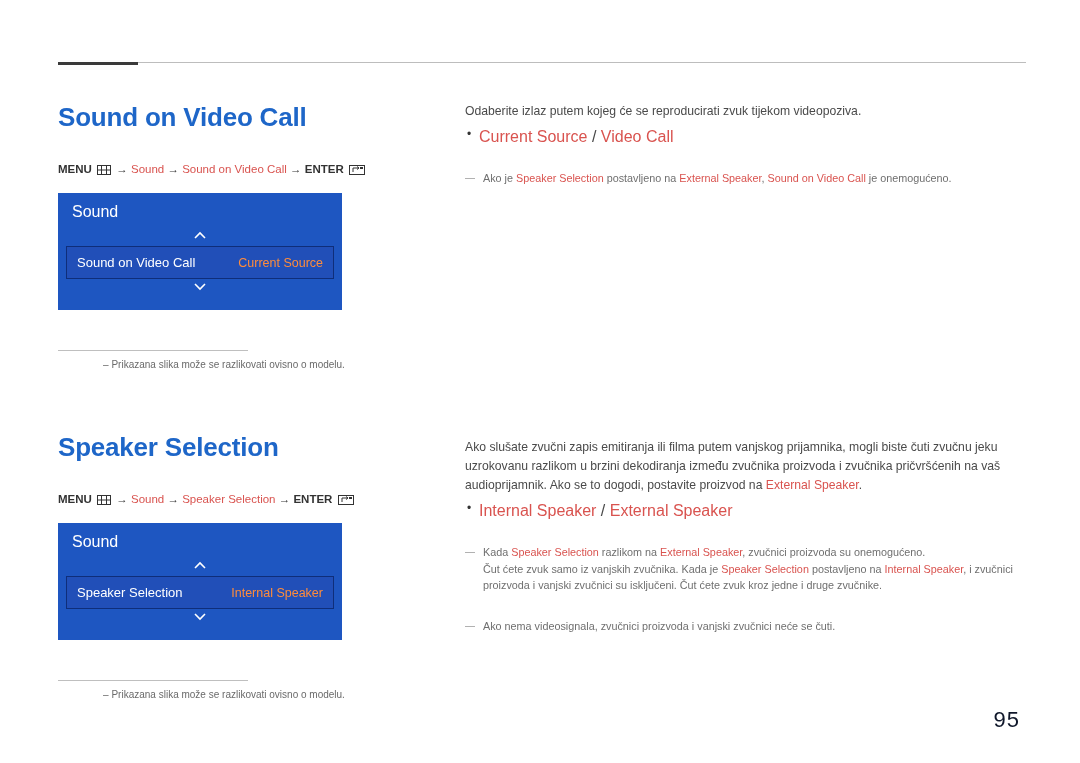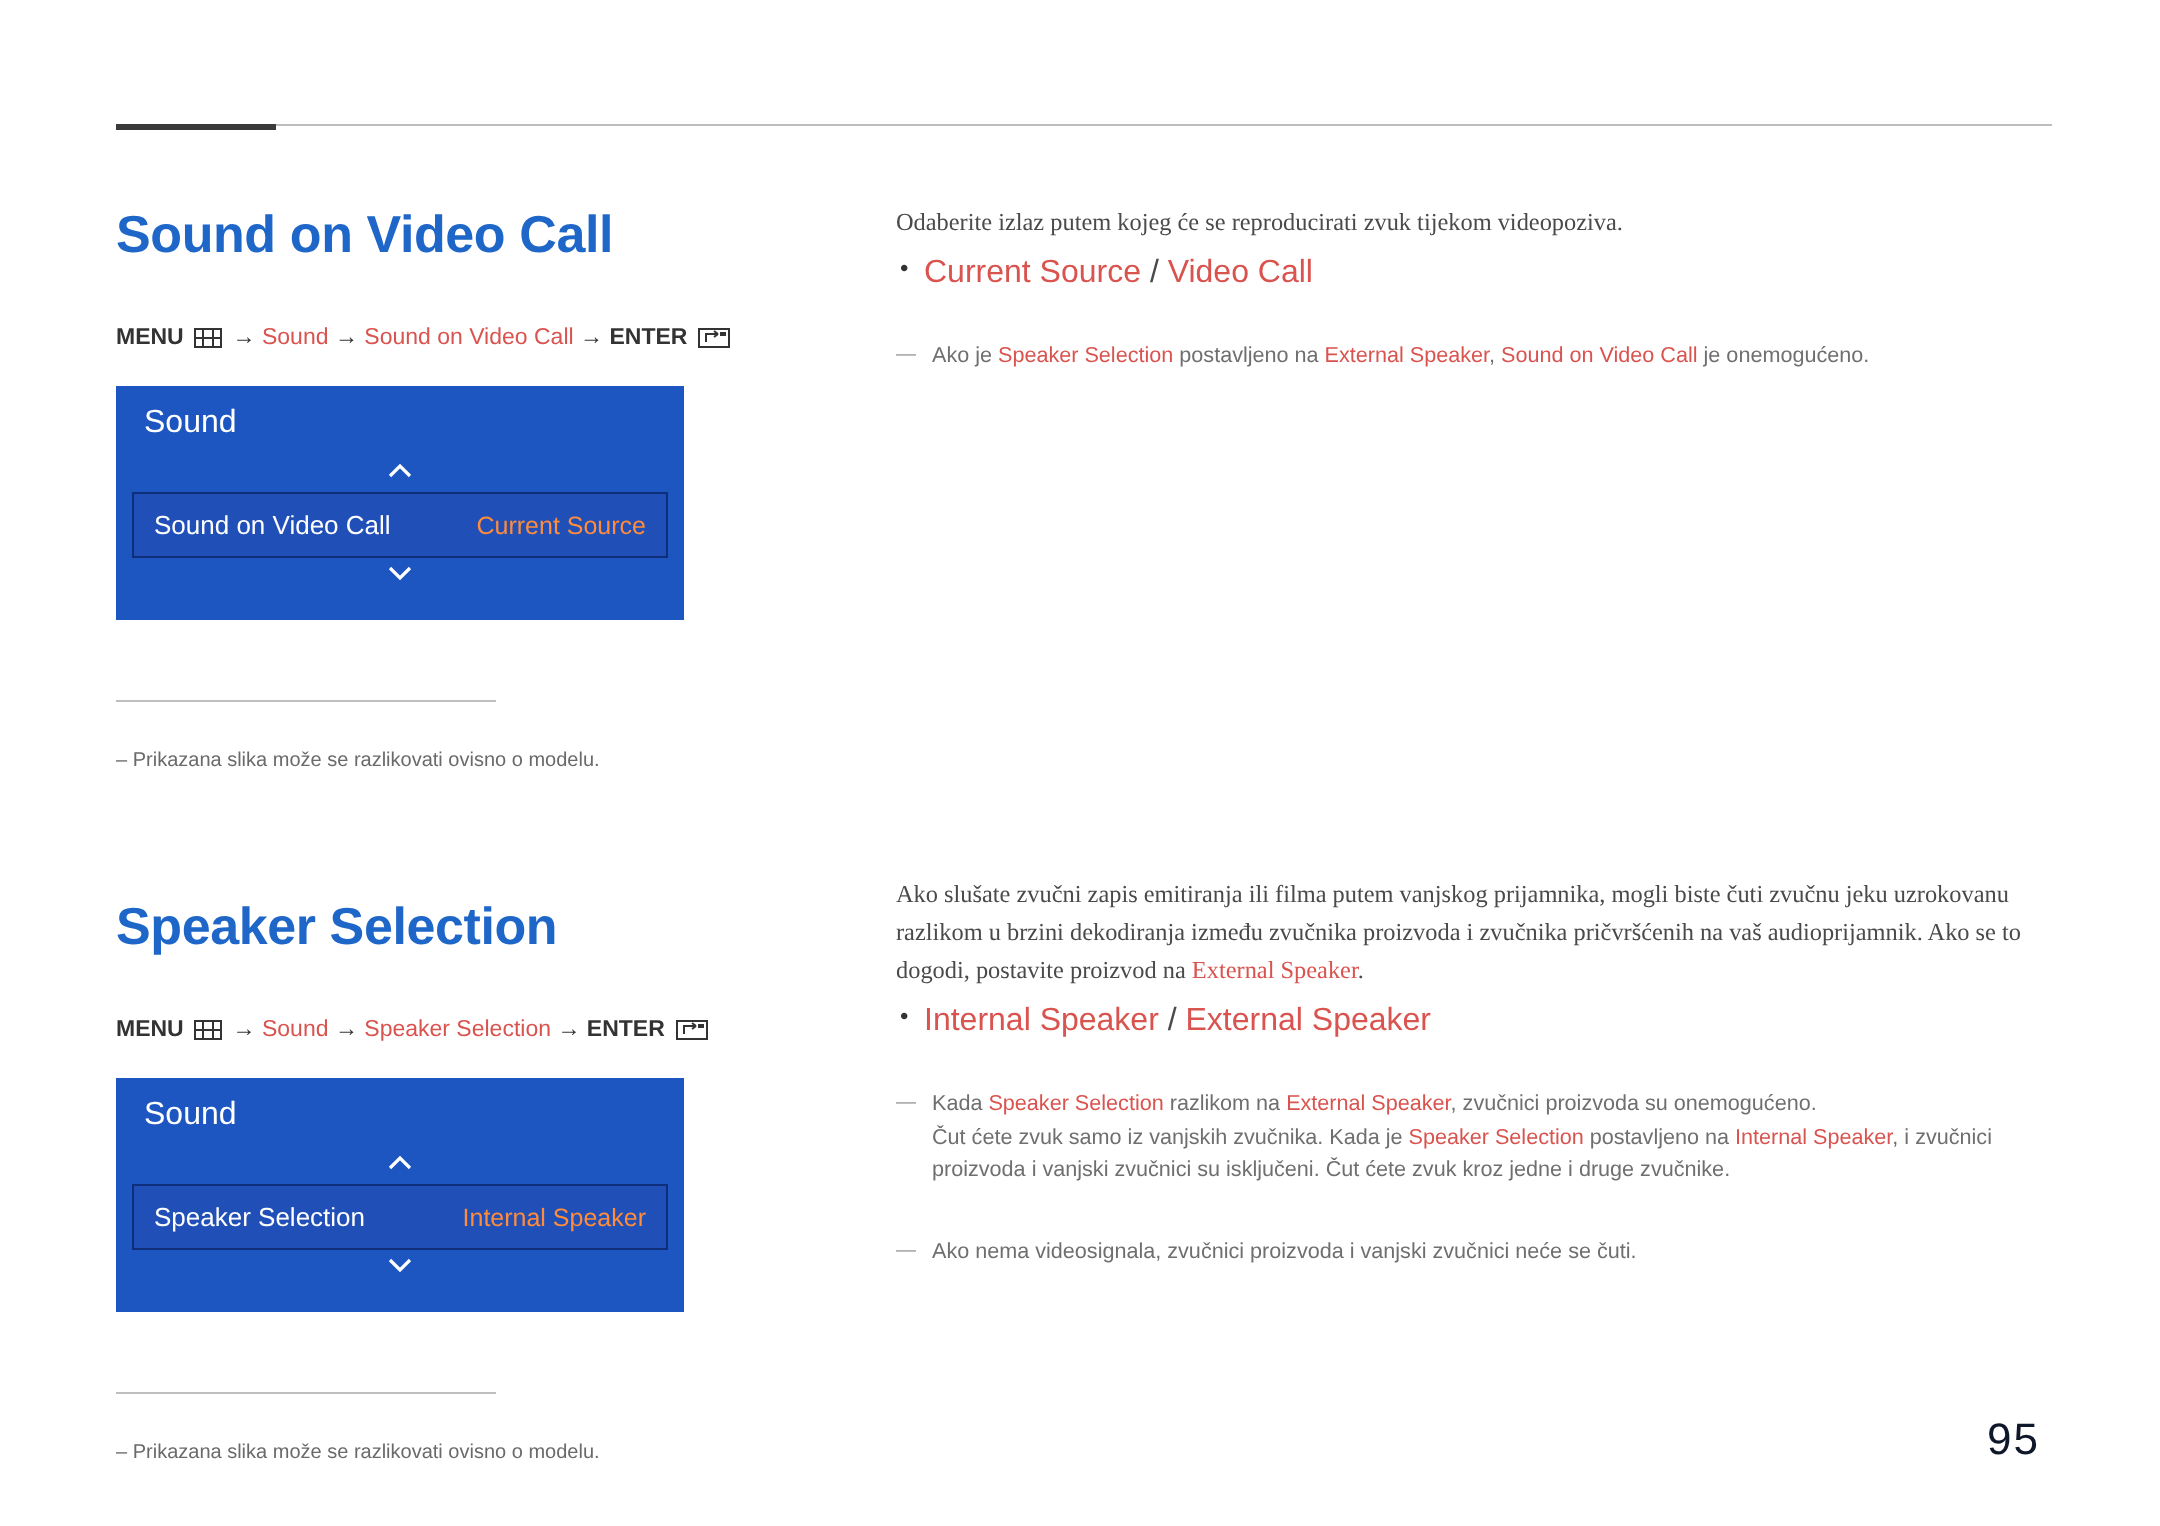--- a/index.html
+++ b/index.html
@@ -1,20 +1,20 @@
 <!DOCTYPE html>
 <html><head>
 <meta charset="utf-8">
 <style>
   * { box-sizing: border-box; margin: 0; padding: 0; }
   html, body { width: 1080px; height: 763px; background: #fff; font-family: "Segoe UI", Arial, sans-serif; color: #3a3a3a; }
   .page { position: relative; width: 1080px; height: 763px; padding: 62px 54px 0 58px; }
   .topbar { position: absolute; top: 62px; left: 58px; right: 54px; height: 1px; background: #bdbdbd; }
   .topbar-bold { position: absolute; top: 62px; left: 58px; width: 80px; height: 3px; background: #3a3a3a; }
-  .content { display: flex; gap: 58px; margin-top: 40px; }
+  .content { display: flex; gap: 75px; margin-top: 40px; }
   .left-col { width: 332px; flex: 0 0 332px; }
   .right-col { flex: 1; font-size: 12.2px; line-height: 1.55; color: #4a4a4a; }
   .section { }
   .section + .section { margin-top: 62px; }
   .h1 { font-size: 26px; font-weight: 600; color: #1e66c8; margin-bottom: 30px; letter-spacing: -0.2px; }
   .menu-path { font-size: 11.5px; color: #333; margin-bottom: 18px; }
   .menu-path .menu-label { font-weight: 700; }
   .menu-path .hl { color: #d9534f; }
   .menu-path .arrow { color: #333; }
   .menu-path .icon { display: inline-block; vertical-align: middle; margin: 0 2px; }
@@ -23,23 +23,23 @@
   .osd-panel { width: 284px; background: #1e56c1; border-radius: 0; color: #fff; font-size: 13px; padding-bottom: 14px; }
   .osd-title { padding: 10px 14px 8px 14px; font-size: 16px; font-weight: 500; color: #fff; }
   .osd-chevrons { text-align: center; color: #fff; }
   .osd-chev { display: inline-block; padding: 2px 0; font-size: 12px; }
   .osd-row { margin: 0 8px; border: 1.5px solid #0f2e7a; background: #214fb8; padding: 8px 10px; display: flex; justify-content: space-between; align-items: center; font-size: 13px; }
   .osd-row .osd-label { color: #ffffff; }
   .osd-row .osd-value { color: #ff8c3b; font-size: 12.5px; }
   .osd-chev svg { display: block; width: 14px; height: 10px; }
 
   .caption-sep { margin-top: 40px; border: 0; border-top: 1px solid #bfbfbf; width: 190px; }
-  .caption { margin-top: 24px; font-size: 10px; color: #6a6a6a; }
+  .caption { margin-top: 8px; font-size: 10px; color: #6a6a6a; text-align: center; }
 
-  .right-col p { margin-bottom: 4px; font-family: Liberation Serif, serif; }
+  .right-col p { margin-bottom: 4px; }
   .bullet { margin: 4px 0 2px 0; padding-left: 14px; position: relative; font-size: 16px; }
   .bullet::before { content: "•"; position: absolute; left: 2px; top: 0; color: #333; font-size: 12px; }
   .bullet .opt { color: #d9534f; }
   .dash-note { position: relative; padding-left: 18px; font-size: 10.8px; color: #6f6f6f; line-height: 1.55; margin-top: 20px; }
   .dash-note::before { content: "―"; position: absolute; left: 0; top: 0; font-size: 10px; color: #9a9a9a; }
   .dash-note .hl { color: #d9534f; }
   .desc { font-size: 12.2px; color: #4a4a4a; margin-bottom: 4px; }
   .page-num { position: absolute; right: 60px; bottom: 30px; font-size: 22px; color: #0f172a; font-weight: 300; letter-spacing: 1px; }
   .right-block2 { margin-top: 62px; }
 </style>

